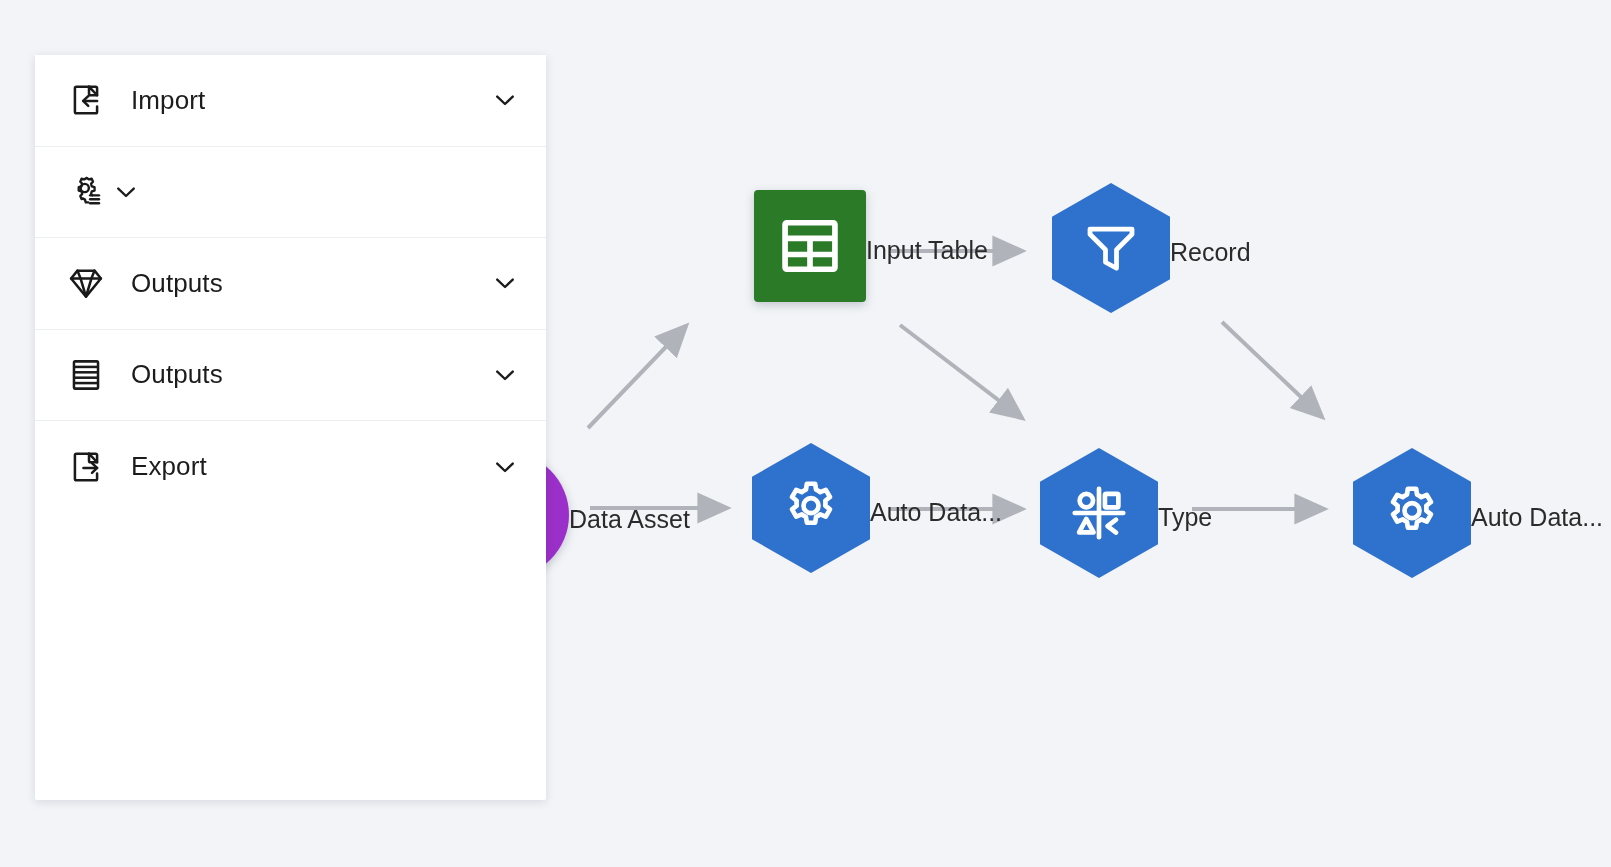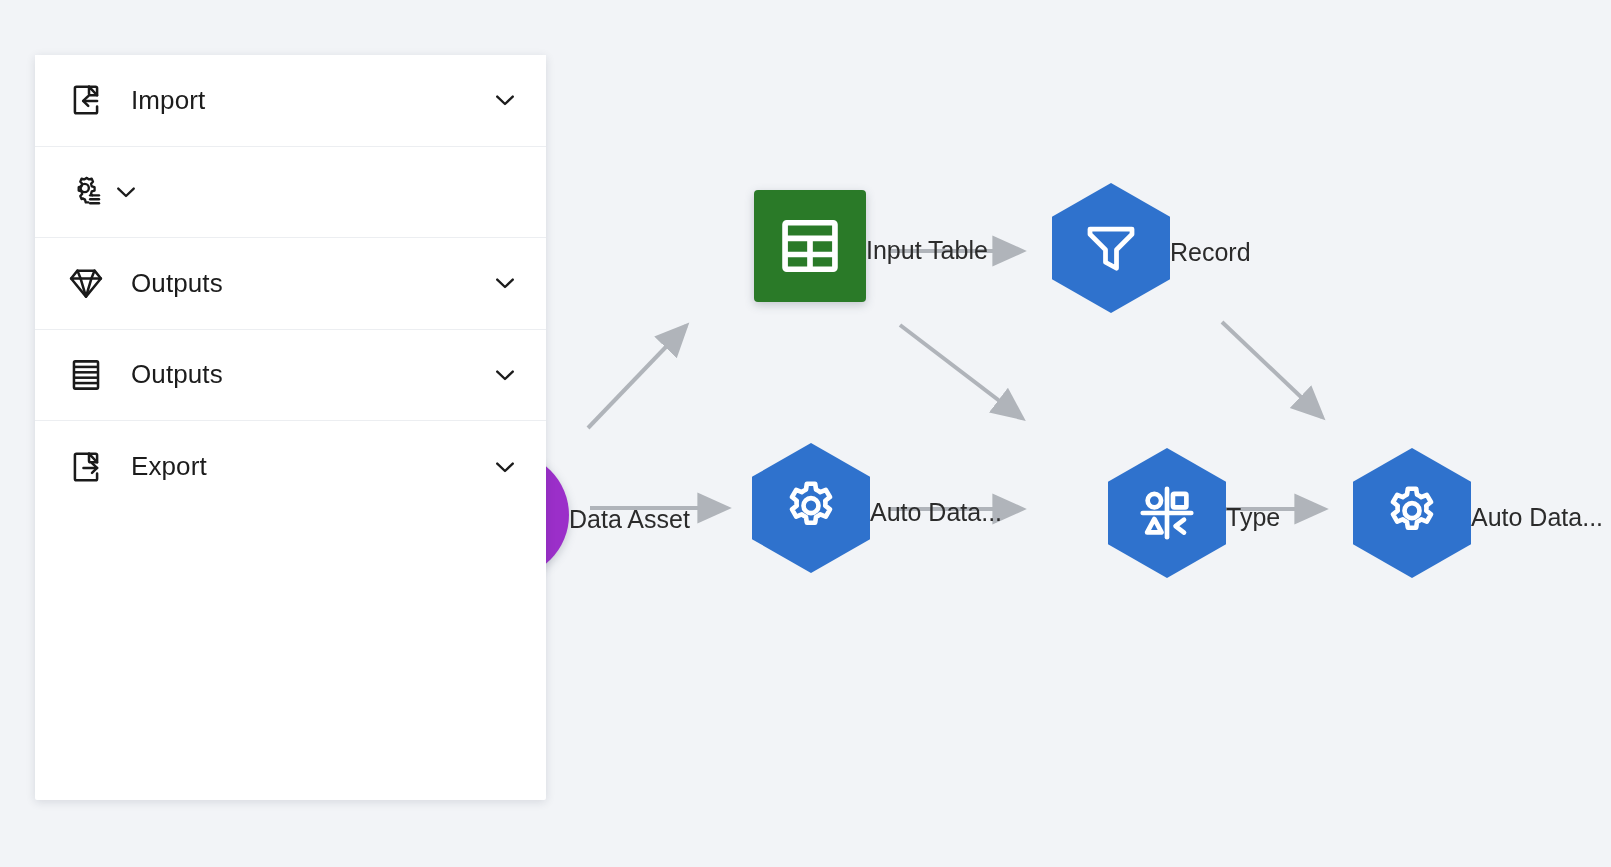--- a/index.html
+++ b/index.html
@@ -201,21 +201,21 @@
     <div class="node-shape hex" style="background:#2f72cd;">
       <span>
         <svg width="60" height="60" viewBox="0 0 24 24" fill="none" stroke="#ffffff" stroke-width="1.9" stroke-linecap="round" stroke-linejoin="round">
           <path d="M3.6 4.4h16.8v2.1l-6.2 6.2v7.4l-4.4-2.4v-5l-6.2-6.2z"></path>
         </svg>
       </span>
     </div>
     <div class="node-label">Record</div>
   </div>
 
-  <div class="node" style="left:1108px; top:448px;">
+  <div class="node" style="left:1040px; top:448px;">
     <div class="node-shape hex" style="background:#2f72cd;">
       <span>
         <svg width="62" height="62" viewBox="0 0 24 24" fill="none" stroke="#ffffff" stroke-width="1.8" stroke-linecap="round" stroke-linejoin="round">
           <line x1="12" y1="2.6" x2="12" y2="21.4"></line>
           <line x1="2.6" y1="12" x2="21.4" y2="12"></line>
           <circle cx="7.1" cy="7.2" r="2.6"></circle>
           <rect x="14.3" y="4.6" width="5.2" height="5.2" rx="0.5"></rect>
           <path d="M7.1 14.3 9.9 19.5H4.3z"></path>
           <path d="M18.6 14.6 15.3 17.1l3.3 2.5"></path>
         </svg>

